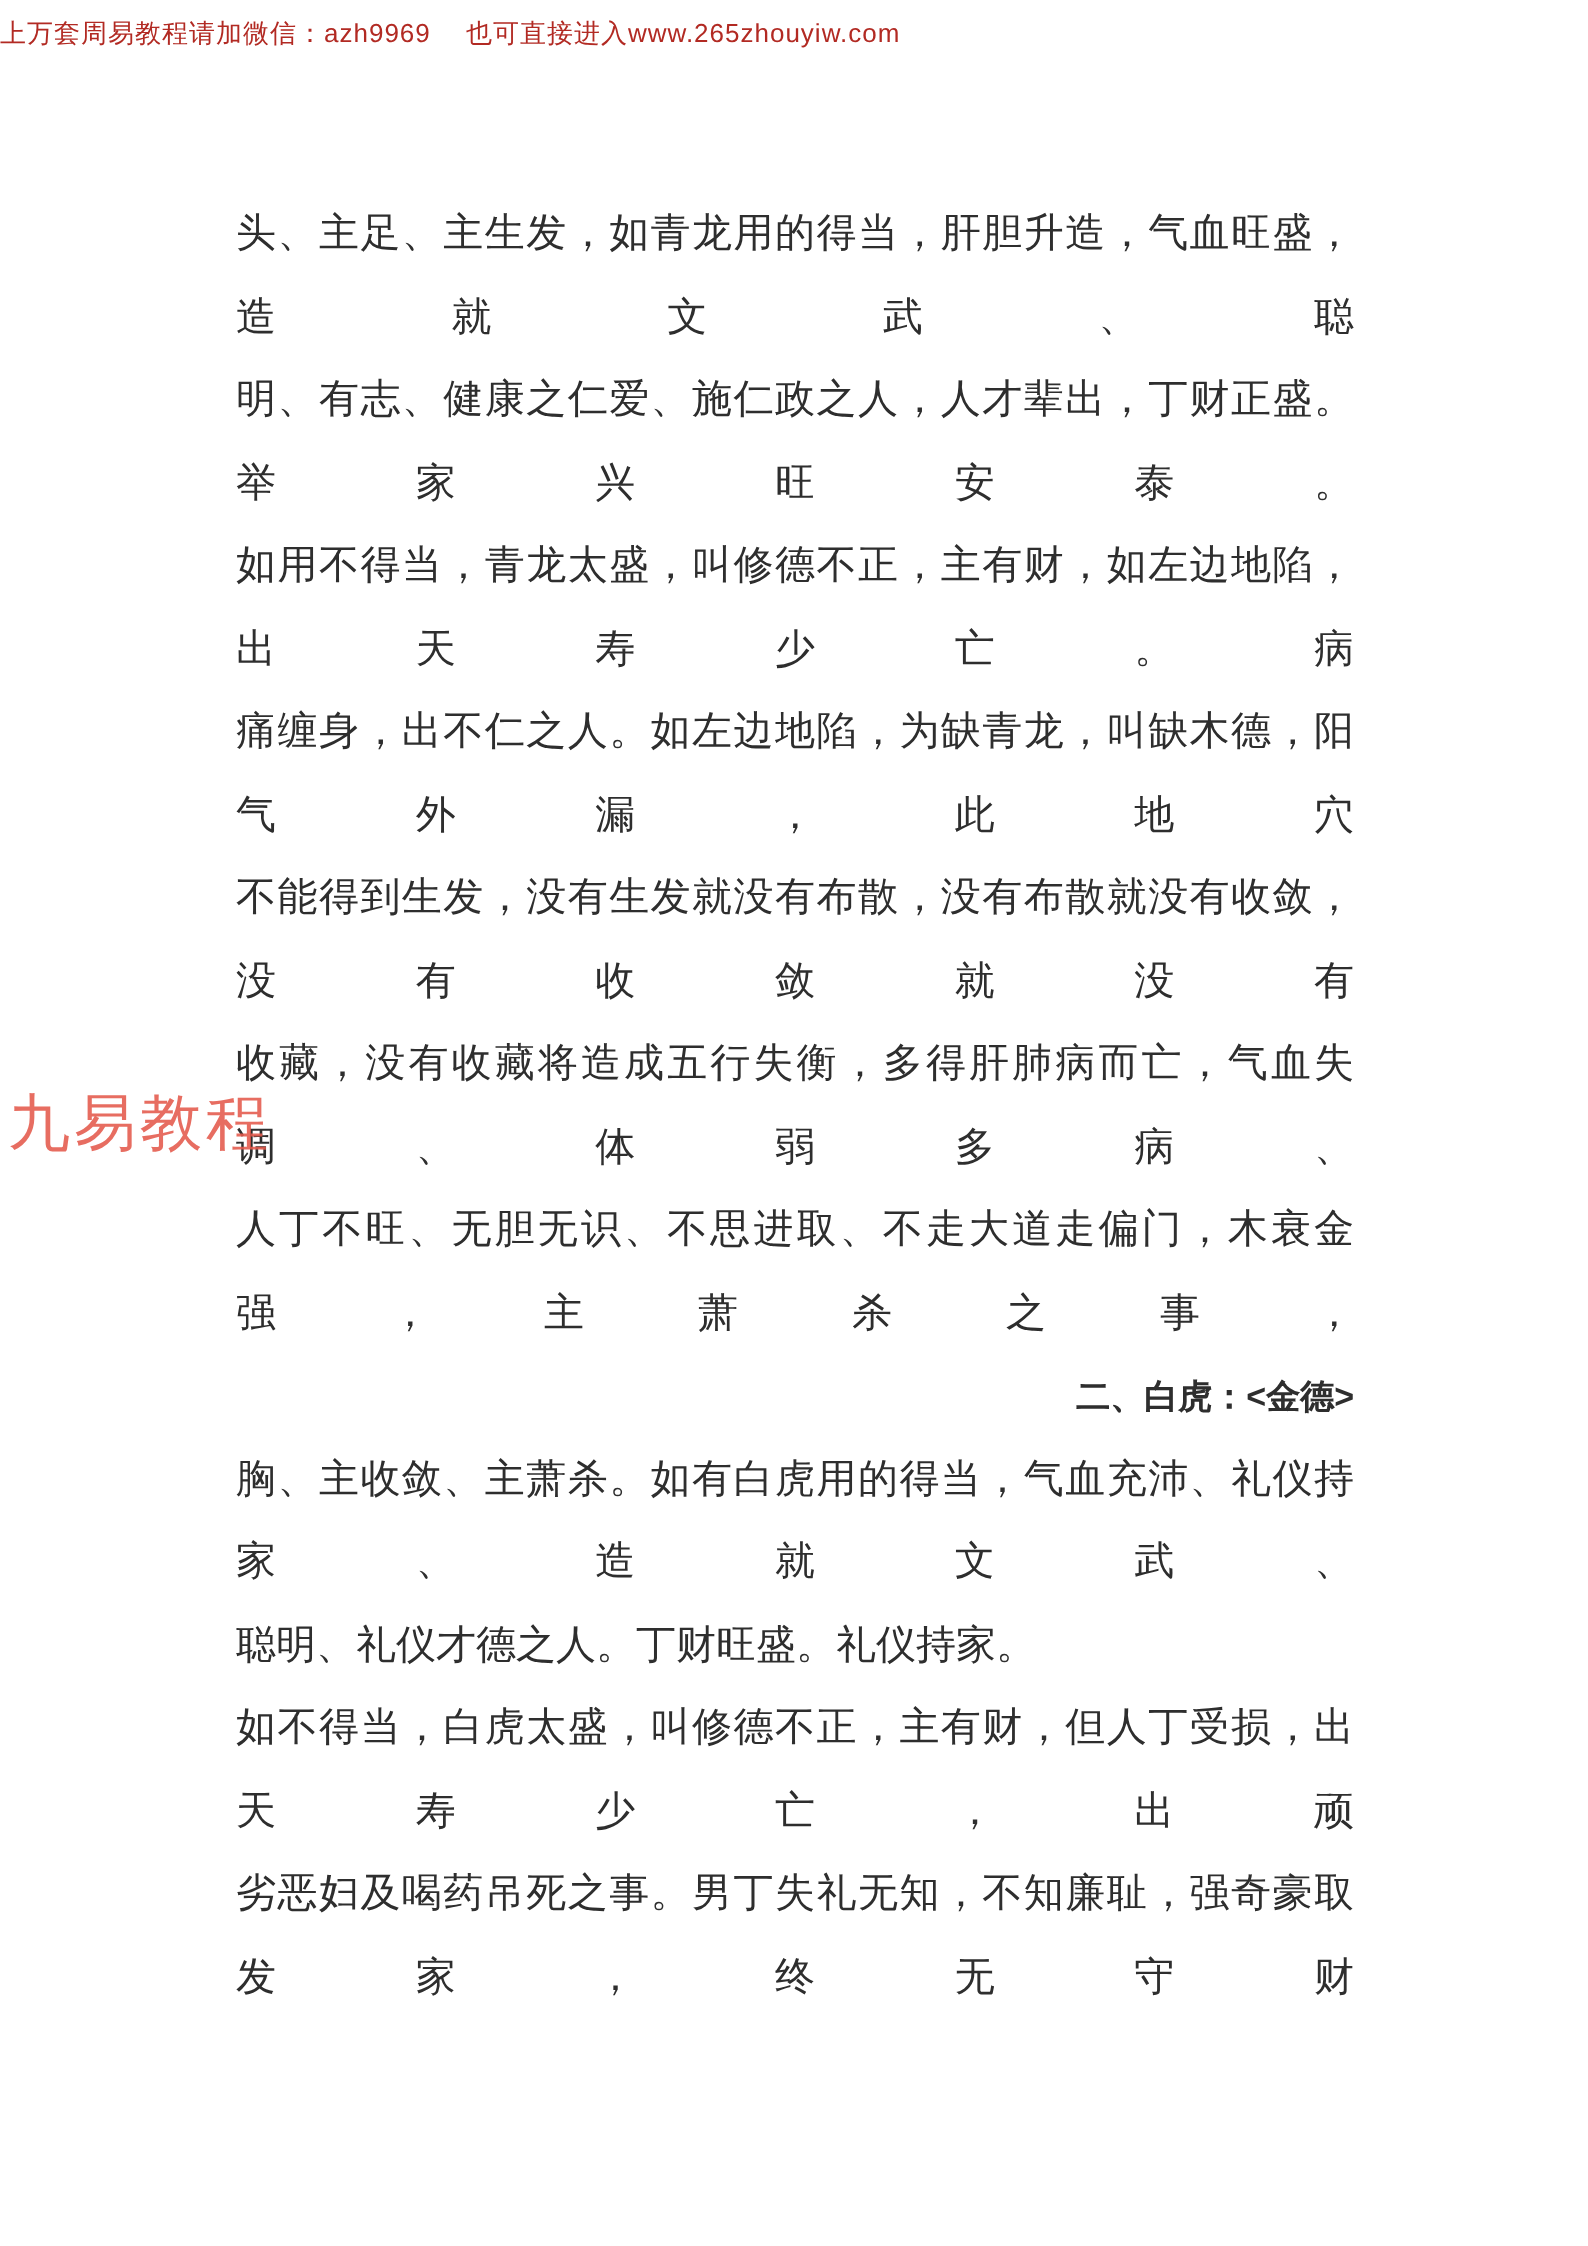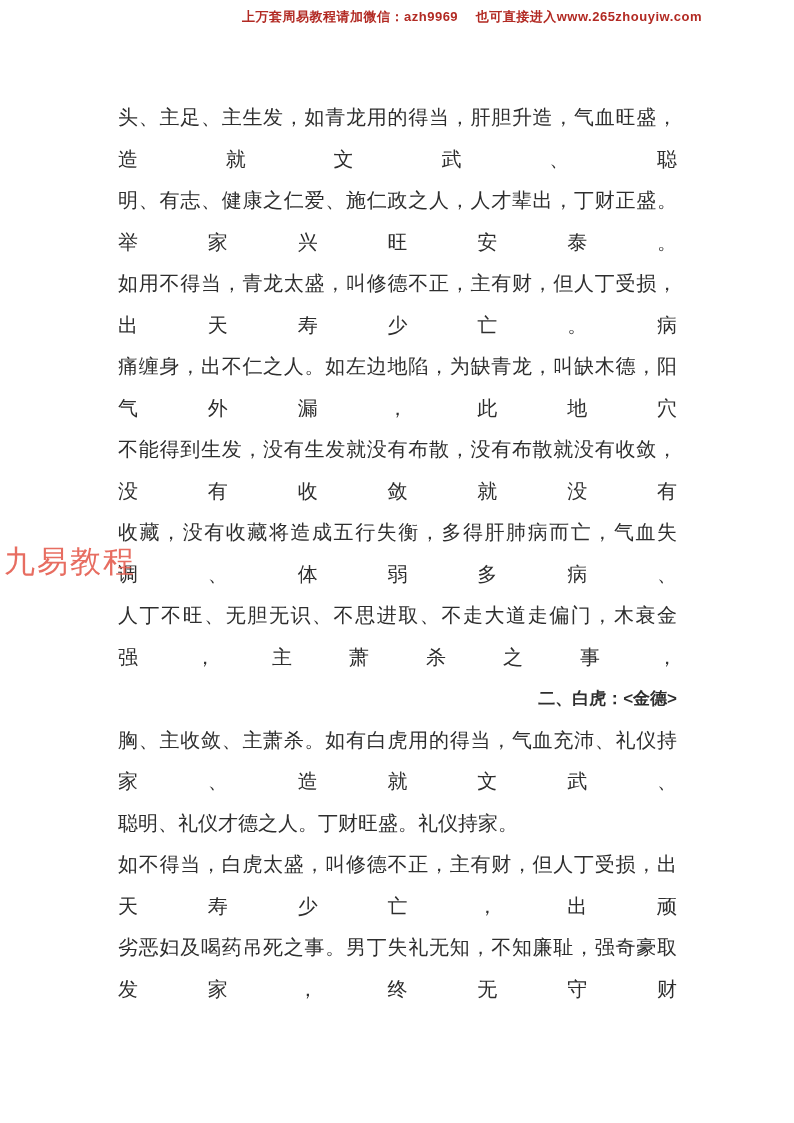--- a/index.html
+++ b/index.html
@@ -12,24 +12,24 @@
     height: 1123px;
     position: relative;
     overflow: hidden;
     font-family: "Liberation Sans", sans-serif;
   }
   .page-header {
     position: absolute;
     top: 8px;
     left: 0;
     width: 702px;
-    text-align: right;
+    text-align: left;
     font-size: 13px;
     letter-spacing: 0.5px;
-    font-weight: bold;
+    font-weight: normal;
   }
   .watermark {
     position: absolute;
     left: 4px;
     top: 541px;
     font-size: 31px;
     font-weight: normal;
     letter-spacing: 2px;
     opacity: 0.88;
     z-index: 5;
@@ -70,21 +70,21 @@
 <div class="watermark" style="color: rgb(228, 90, 76);">九易教程</div>
 
 <div class="doc-content" style="color: rgb(46, 46, 46);">
 
   <div class="para">
     <div class="line j">头、主足、主生发，如青龙用的得当，肝胆升造，气血旺盛，造就文武、聪</div>
     <div class="line j">明、有志、健康之仁爱、施仁政之人，人才辈出，丁财正盛。举家兴旺安泰。</div>
   </div>
 
   <div class="para">
-    <div class="line j">如用不得当，青龙太盛，叫修德不正，主有财，但人丁受损，出天寿少亡。病</div>
+    <div class="line j">如用不得当，青龙太盛，叫修德不正，主有财，如左边地陷，出天寿少亡。病</div>
     <div class="line j">痛缠身，出不仁之人。如左边地陷，为缺青龙，叫缺木德，阳气外漏，此地穴</div>
     <div class="line j">不能得到生发，没有生发就没有布散，没有布散就没有收敛，没有收敛就没有</div>
     <div class="line j">收藏，没有收藏将造成五行失衡，多得肝肺病而亡，气血失调、体弱多病、</div>
     <div class="line j">人丁不旺、无胆无识、不思进取、不走大道走偏门，木衰金强，主萧杀之事，</div>
   </div>
 
   <div class="heading">二、白虎：&lt;金德&gt;</div>
 
   <div class="para">
     <div class="line j">胸、主收敛、主萧杀。如有白虎用的得当，气血充沛、礼仪持家、造就文武、</div>

